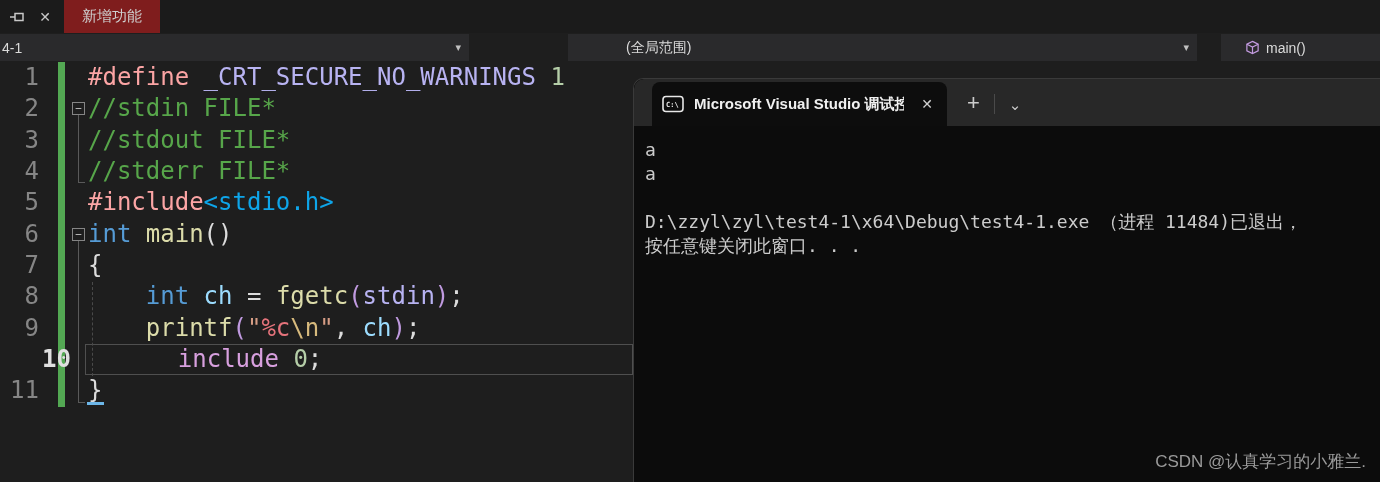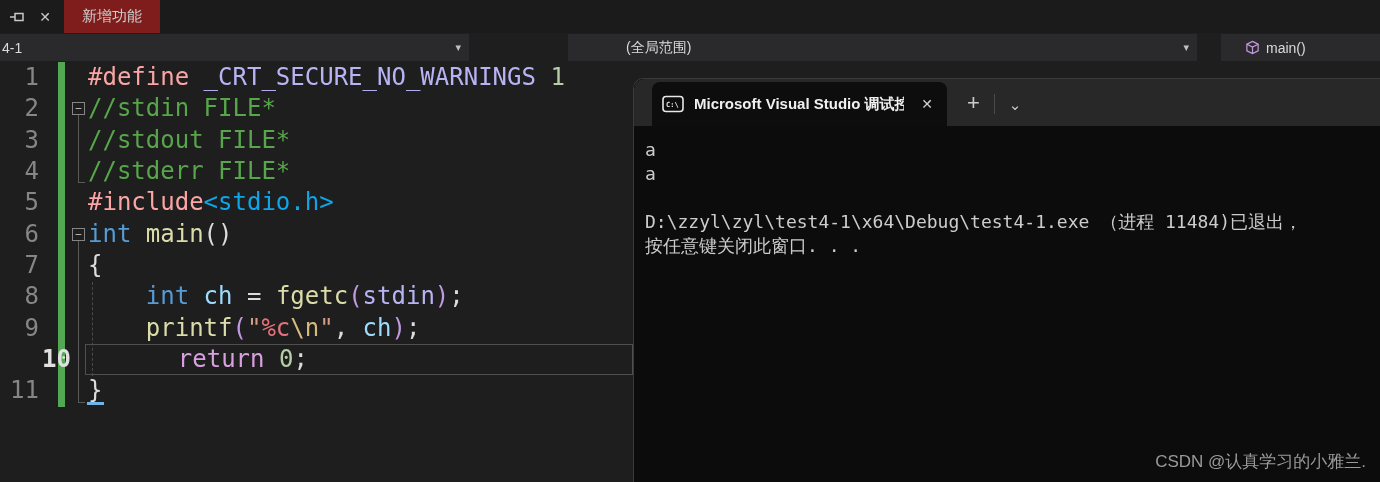--- a/index.html
+++ b/index.html
@@ -111,21 +111,21 @@
   <div>
       <div class="code-row"><div class="ln">1</div><div class="code"><span class="tk-pp">#define </span><span class="tk-macro">_CRT_SECURE_NO_WARNINGS</span><span class="tk-pun"> </span><span class="tk-num">1</span></div></div>
       <div class="code-row"><div class="ln">2</div><div class="code"><span class="tk-comm">//stdin FILE*</span></div></div>
       <div class="code-row"><div class="ln">3</div><div class="code"><span class="tk-comm">//stdout FILE*</span></div></div>
       <div class="code-row"><div class="ln">4</div><div class="code"><span class="tk-comm">//stderr FILE*</span></div></div>
       <div class="code-row"><div class="ln">5</div><div class="code"><span class="tk-pp">#include</span><span class="tk-inc">&lt;stdio.h&gt;</span></div></div>
       <div class="code-row"><div class="ln">6</div><div class="code"><span class="tk-kw">int</span><span class="tk-pun"> </span><span class="tk-fn">main</span><span class="tk-pun">()</span></div></div>
       <div class="code-row"><div class="ln">7</div><div class="code"><span class="tk-pun">{</span></div></div>
       <div class="code-row"><div class="ln">8</div><div class="code"><span class="tk-pun">    </span><span class="tk-kw">int</span><span class="tk-pun"> </span><span class="tk-var">ch</span><span class="tk-pun"> = </span><span class="tk-fn">fgetc</span><span class="tk-par">(</span><span class="tk-macro">stdin</span><span class="tk-par">)</span><span class="tk-pun">;</span></div></div>
       <div class="code-row"><div class="ln">9</div><div class="code"><span class="tk-pun">    </span><span class="tk-fn">printf</span><span class="tk-par">(</span><span class="tk-str">"</span><span class="tk-fmt">%c</span><span class="tk-esc">\n</span><span class="tk-str">"</span><span class="tk-pun">, </span><span class="tk-var">ch</span><span class="tk-par">)</span><span class="tk-pun">;</span></div></div>
-      <div class="code-row active"><div class="ln">10</div><div class="code"><span class="tk-pun">    </span><span class="tk-kwc">return</span><span class="tk-pun"> </span><span class="tk-num">0</span><span class="tk-pun">;</span></div></div>
+      <div class="code-row active"><div class="ln">10</div><div class="code"><span class="tk-pun">    </span><span class="tk-kwc">include</span><span class="tk-pun"> </span><span class="tk-num">0</span><span class="tk-pun">;</span></div></div>
       <div class="code-row"><div class="ln">11</div><div class="code"><span class="tk-pun">}</span></div></div>
     </div>
   <div class="active-line-box"></div>
   <div class="indent-guide"></div>
   <div class="caret"></div>
   <div>
       <div class="fold-box" style="top: 40.33px;">−</div>
       <div class="fold-line" style="top: 53.33px; height: 67.99px;"></div>
       <div class="fold-foot" style="top: 120.32px;"></div>
       <div class="fold-box" style="top: 165.65px;">−</div>

